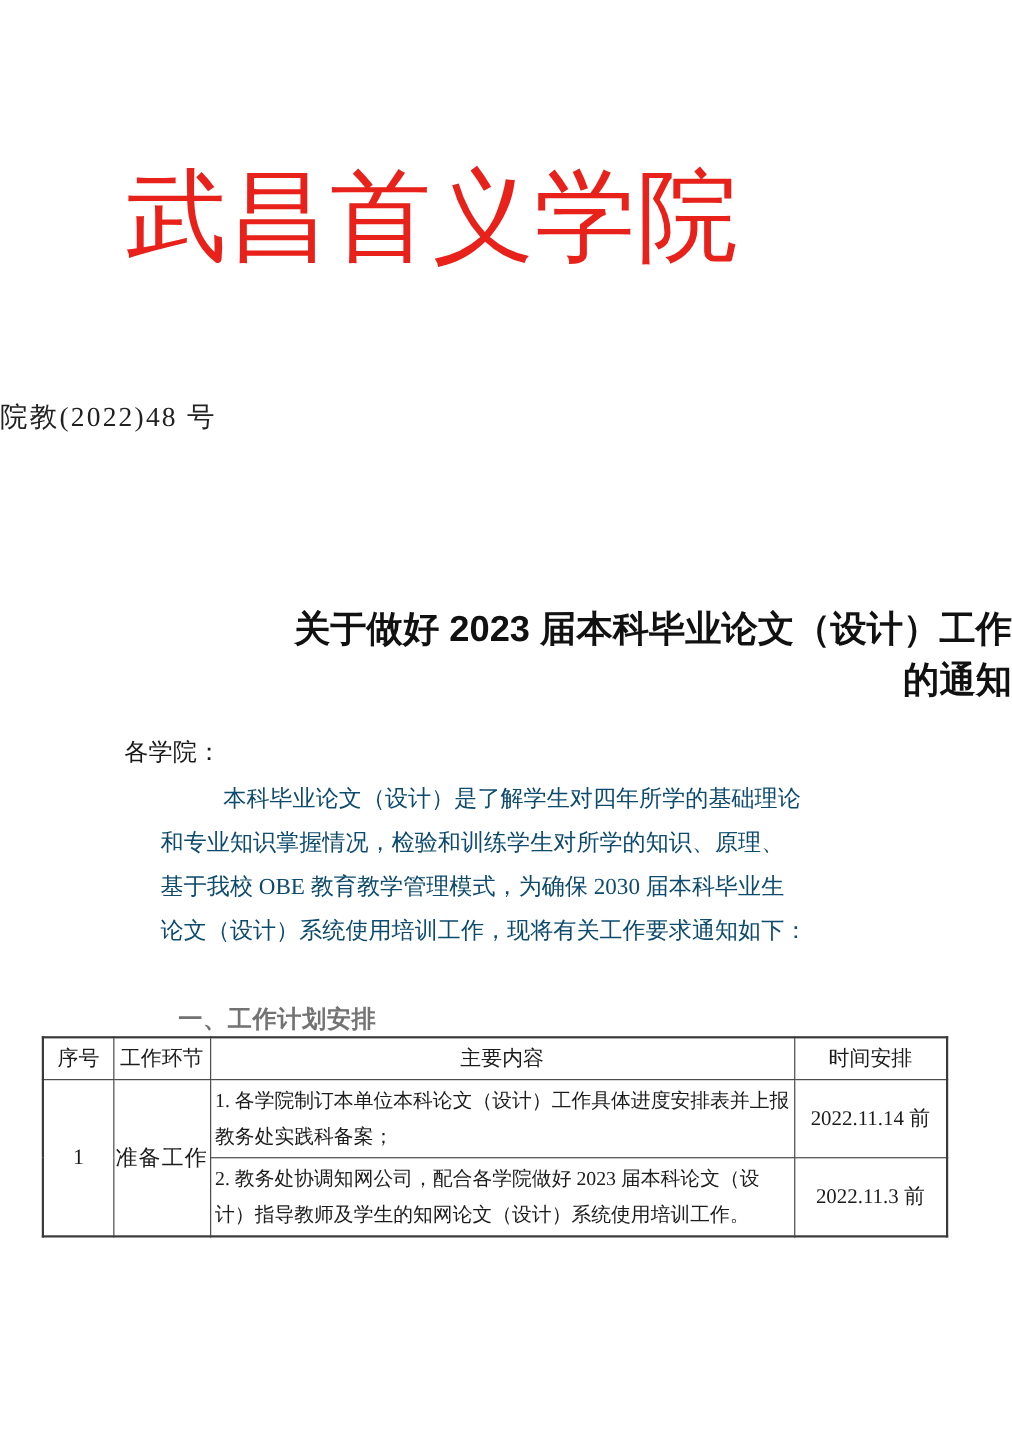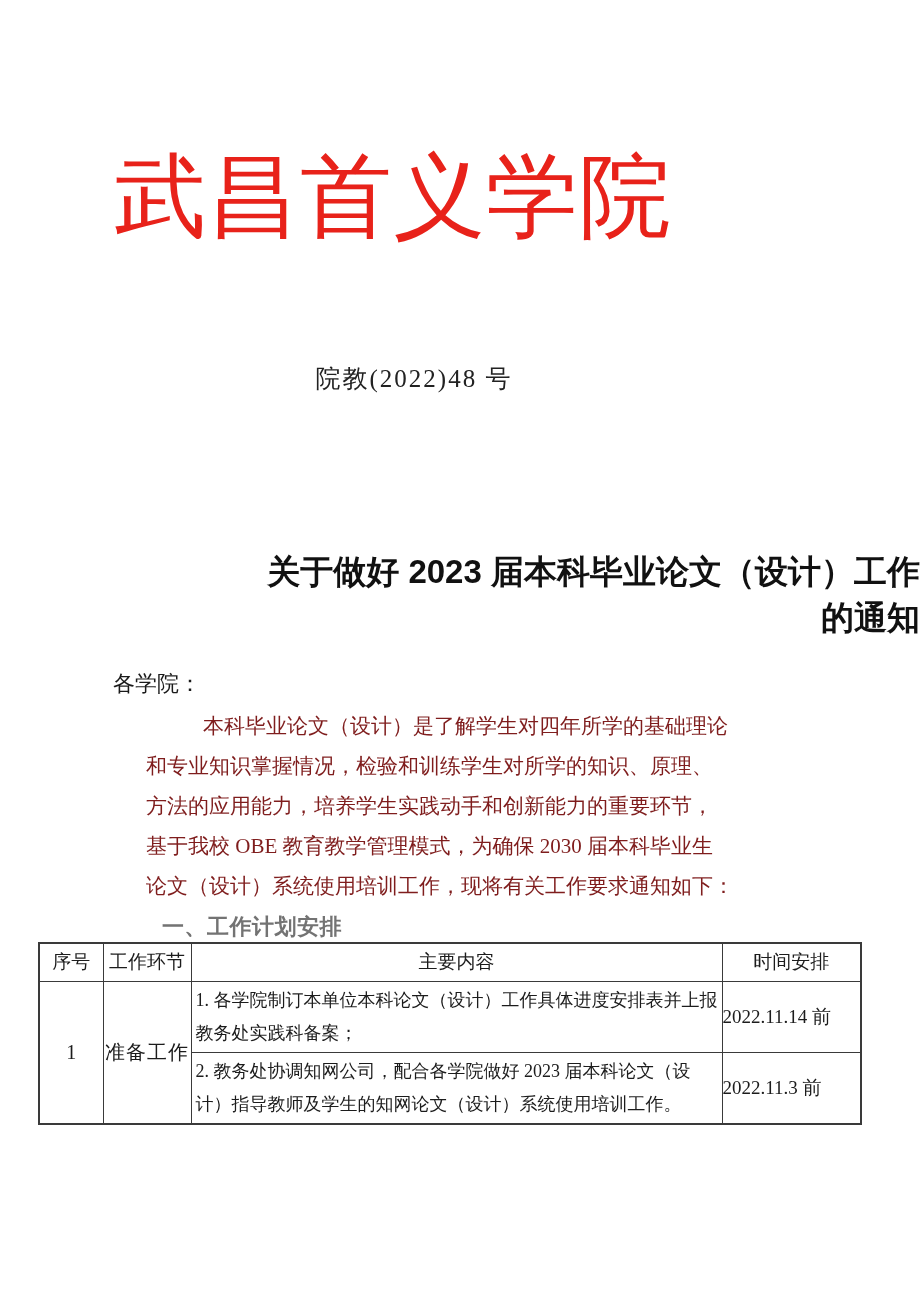--- a/index.html
+++ b/index.html
@@ -22,21 +22,21 @@
     font-weight: normal;
     letter-spacing: 1px;
     font-family: Liberation Serif, serif;
     white-space: nowrap;
   }
   .doc-number {
     position: absolute;
     left: 0;
     top: 362px;
     width: 828px;
-    text-align: center;
+    text-align: left;
     font-size: 25px;
     letter-spacing: 2px;
     color: #222222;
   }
   .main-title {
     position: absolute;
     left: 0;
     top: 549px;
     width: 920px;
     text-align: right;
@@ -53,21 +53,21 @@
     font-size: 22px;
     color: #1a1a1a;
   }
   .body-paragraph {
     position: absolute;
     left: 146px;
     top: 706px;
     width: 600px;
     font-size: 21px;
     line-height: 40px;
-    color: #7f1d1d;
+    color: #0c4a6e;
   }
   .body-line { white-space: nowrap; }
   .body-line.indented { padding-left: 57px; }
   .section-heading {
     position: absolute;
     left: 162px;
     top: 912px;
     font-family: "Liberation Sans", "DejaVu Sans", sans-serif;
     font-weight: bold;
     font-size: 22px;
@@ -104,20 +104,21 @@
   }
   td.stage-cell { padding: 4px 1px; letter-spacing: 1px; }
   td.content-cell {
     font-size: 18px;
     line-height: 33px;
     padding: 2px 4px 2px 4px;
     text-align: left;
     vertical-align: middle;
   }
   td.time-cell {
+    text-align: center;
     vertical-align: middle;
     font-size: 19px;
   }
   tr.item-row-1 { height: 71px; }
   tr.item-row-2 { height: 68px; }
 </style>
 </head>
 <body>
 
 <div class="page">
@@ -129,21 +130,20 @@
   <div class="main-title">
     <div>关于做好 2023 届本科毕业论文（设计）工作</div>
     <div>的通知</div>
   </div>
 
   <div class="salutation">各学院：</div>
 
   <div class="body-paragraph">
     <div class="body-line indented">本科毕业论文（设计）是了解学生对四年所学的基础理论</div>
     <div class="body-line">和专业知识掌握情况，检验和训练学生对所学的知识、原理、</div>
-    <div class="body-line">方法的应用能力，培养学生实践动手和创新能力的重要环节，</div>
     <div class="body-line">基于我校 OBE 教育教学管理模式，为确保 2030 届本科毕业生</div>
     <div class="body-line">论文（设计）系统使用培训工作，现将有关工作要求通知如下：</div>
   </div>
 
   <div class="section-heading">一、工作计划安排</div>
 
   <table class="plan-table">
     <colgroup>
       <col style="width:64px">
       <col style="width:88px">

